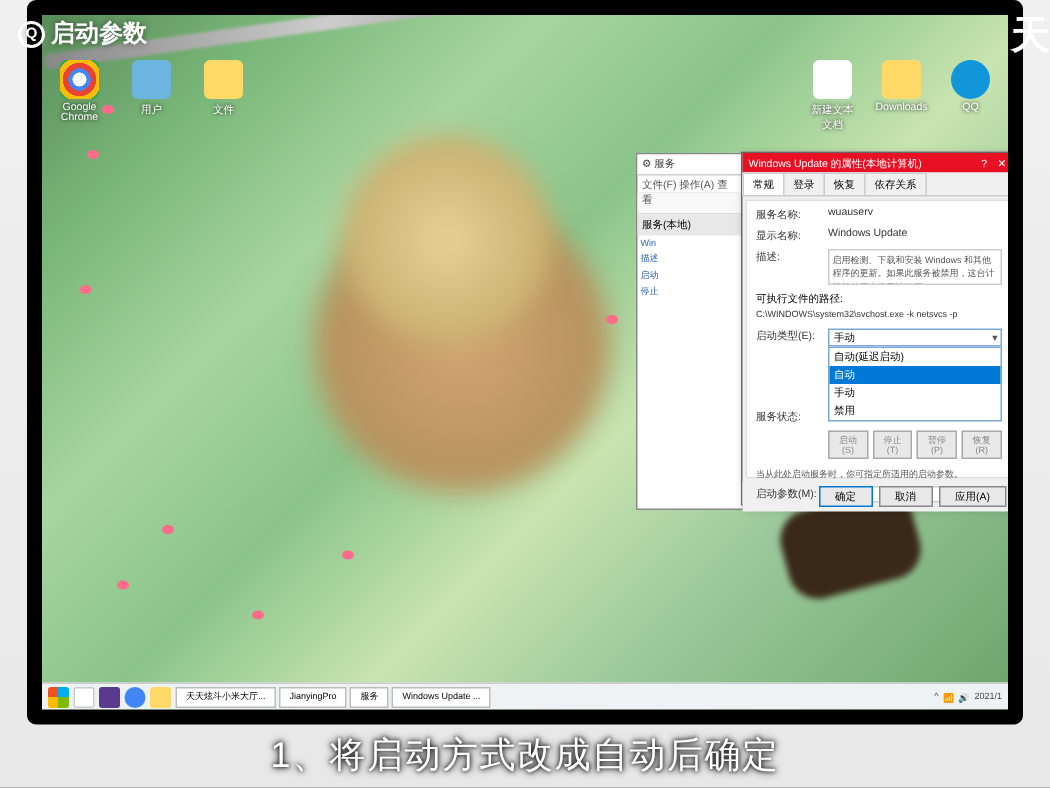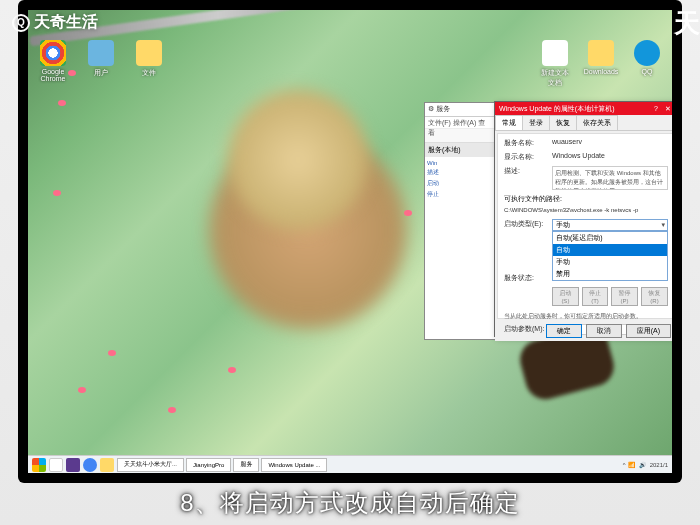--- a/index.html
+++ b/index.html
@@ -350,17 +350,17 @@
         <span>🔊</span>
         <span>2021/1</span>
       </div>
     </div>
 
   </div>
 </div>
 
 <div class="logo-overlay">
   <span class="ring">Q</span>
-  <span>天奇生活</span>
+  <span>启动参数</span>
 </div>
 <div class="side-char">天</div>
 
-<div class="subtitle">8、将启动方式改成自动后确定</div>
+<div class="subtitle">1、将启动方式改成自动后确定</div>
 
 </body></html>

